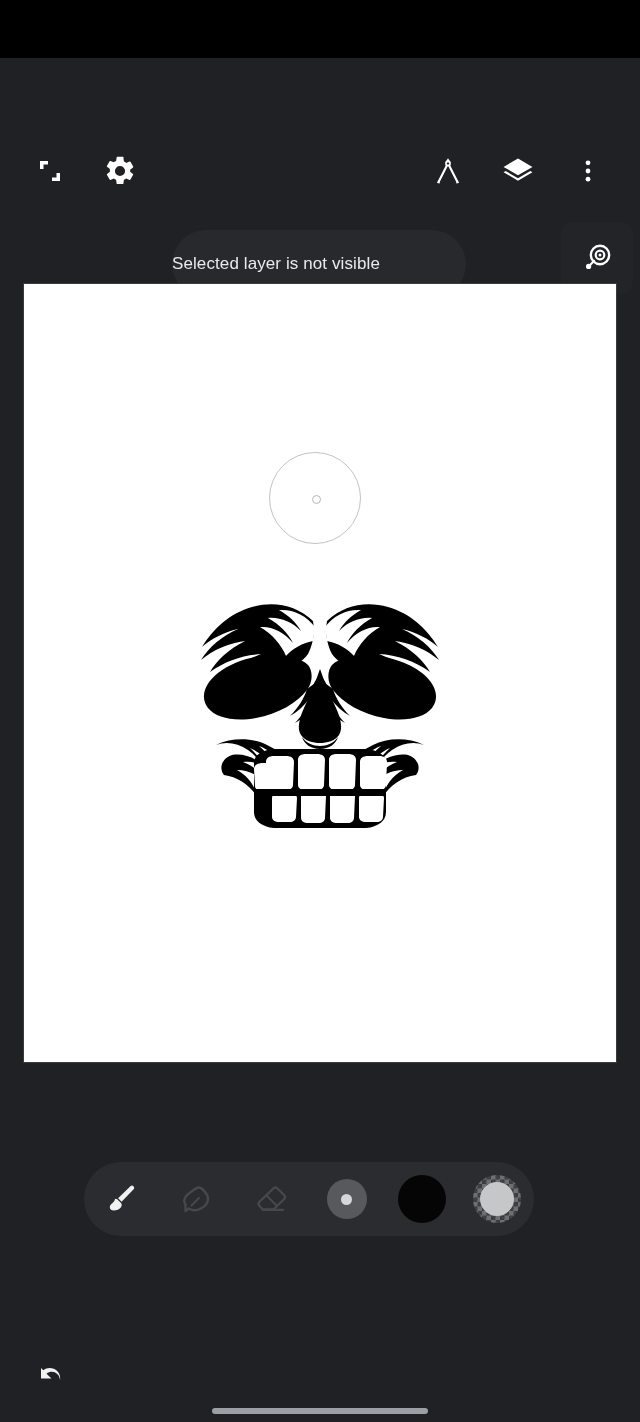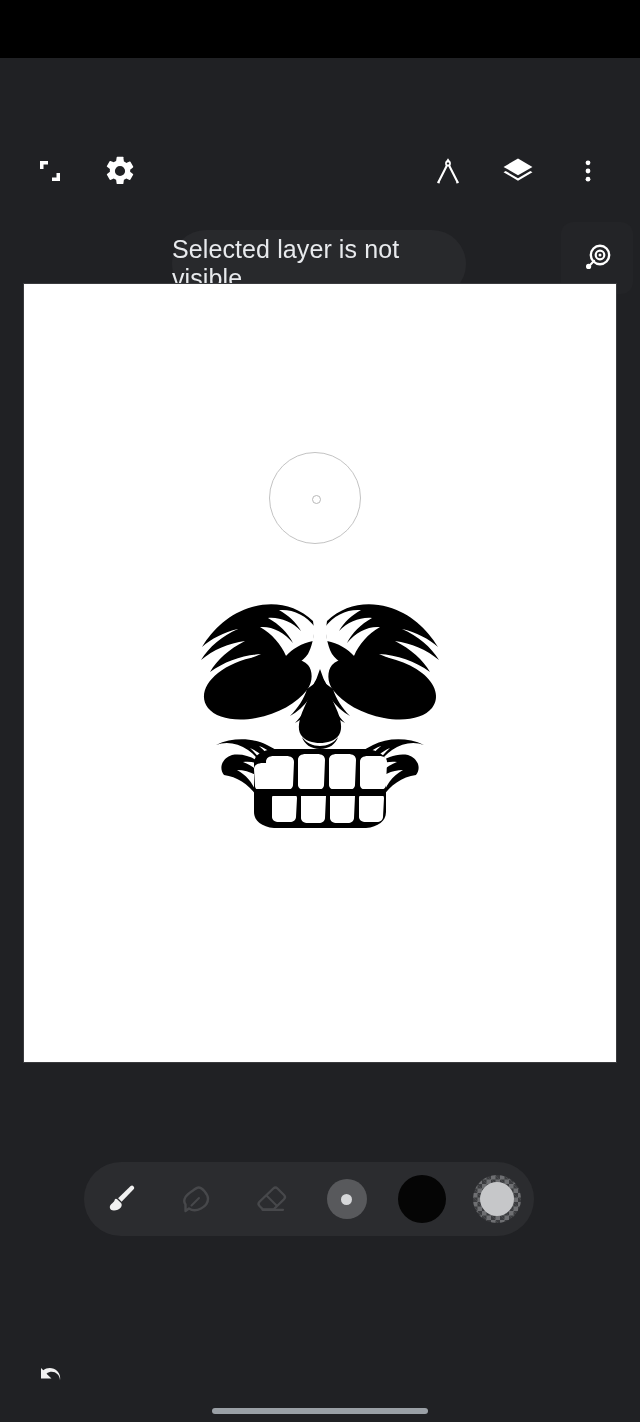--- a/index.html
+++ b/index.html
@@ -36,22 +36,22 @@
   #btn-compass   { left:420px; }
   #btn-layers    { left:490px; }
   #btn-more      { left:560px; }
 
   svg { display:block; }
 
   
   #toast {
     position:absolute; left:172px; top:172px; width:294px; height:68px;
     background:#28292c; border-radius:34px;
-    display:flex; align-items:center; justify-content:flex-end;
-    color:#e8eaed; font-size:25px; letter-spacing:.1px;
+    display:flex; align-items:center; justify-content:flex-start;
+    color:#e8eaed; font-size:17px; letter-spacing:.1px;
   }
 
   
   #btn-picker {
     position:absolute; left:561px; top:164px; width:72px; height:72px;
     background:#232427; border-radius:12px;
     display:flex; align-items:center; justify-content:center;
     cursor:pointer;
   }
 

